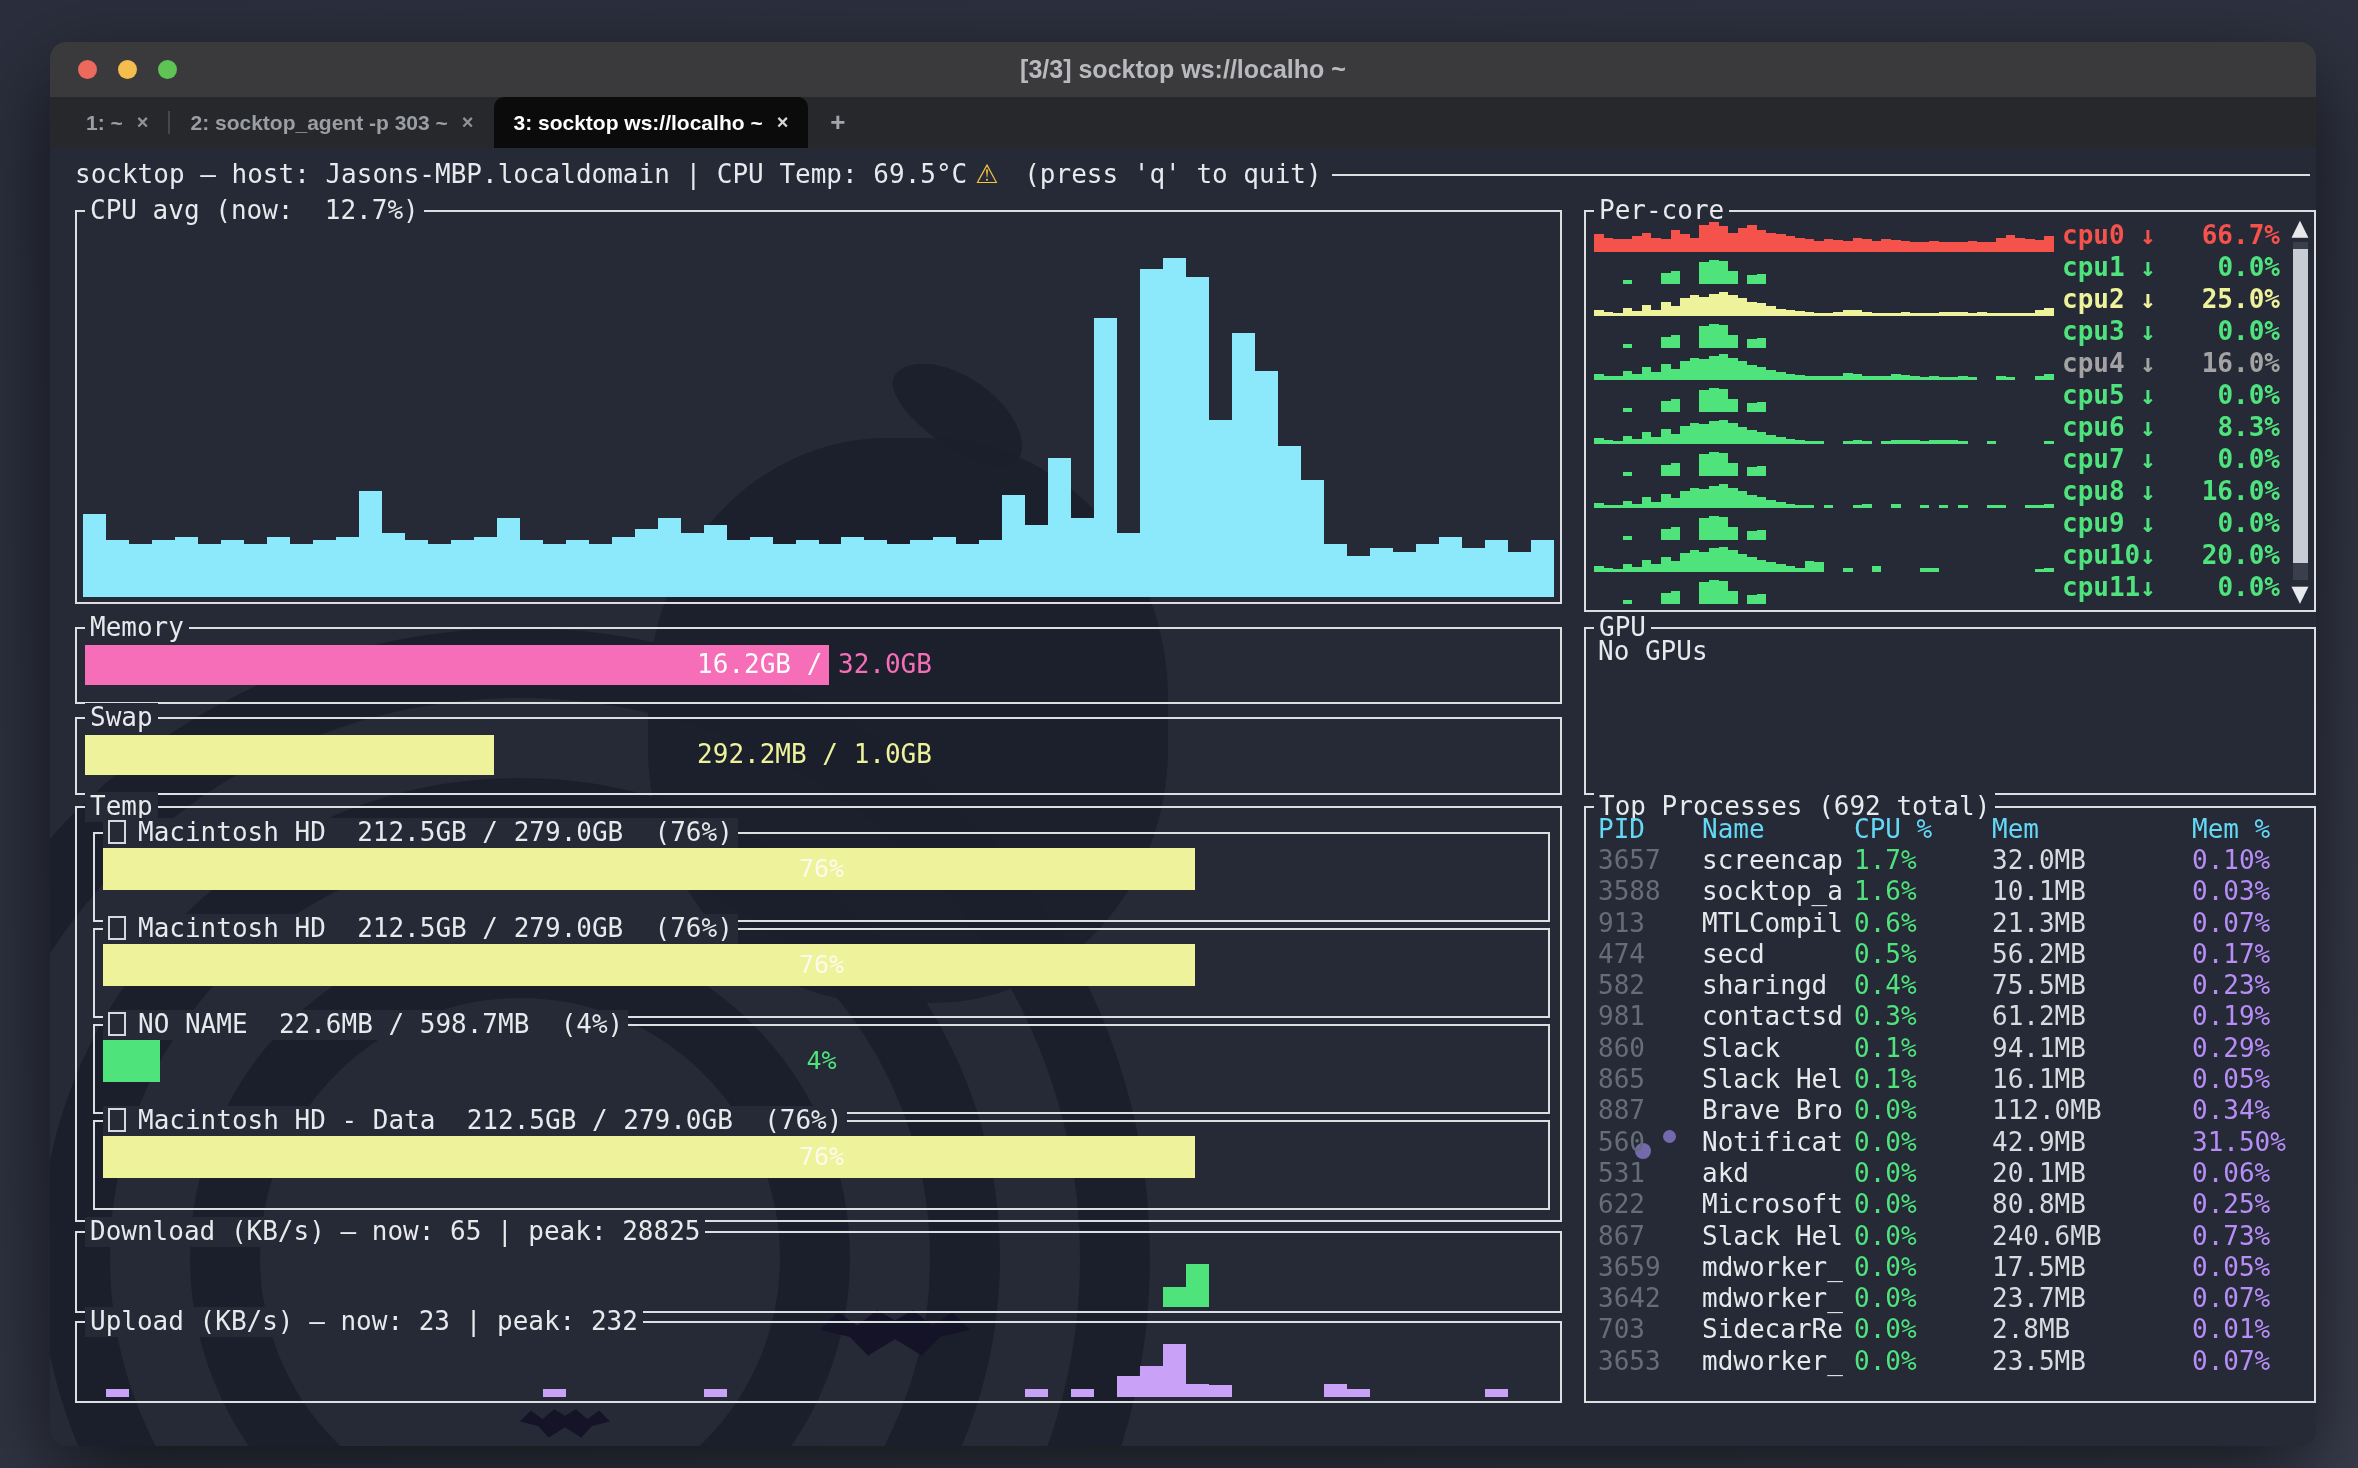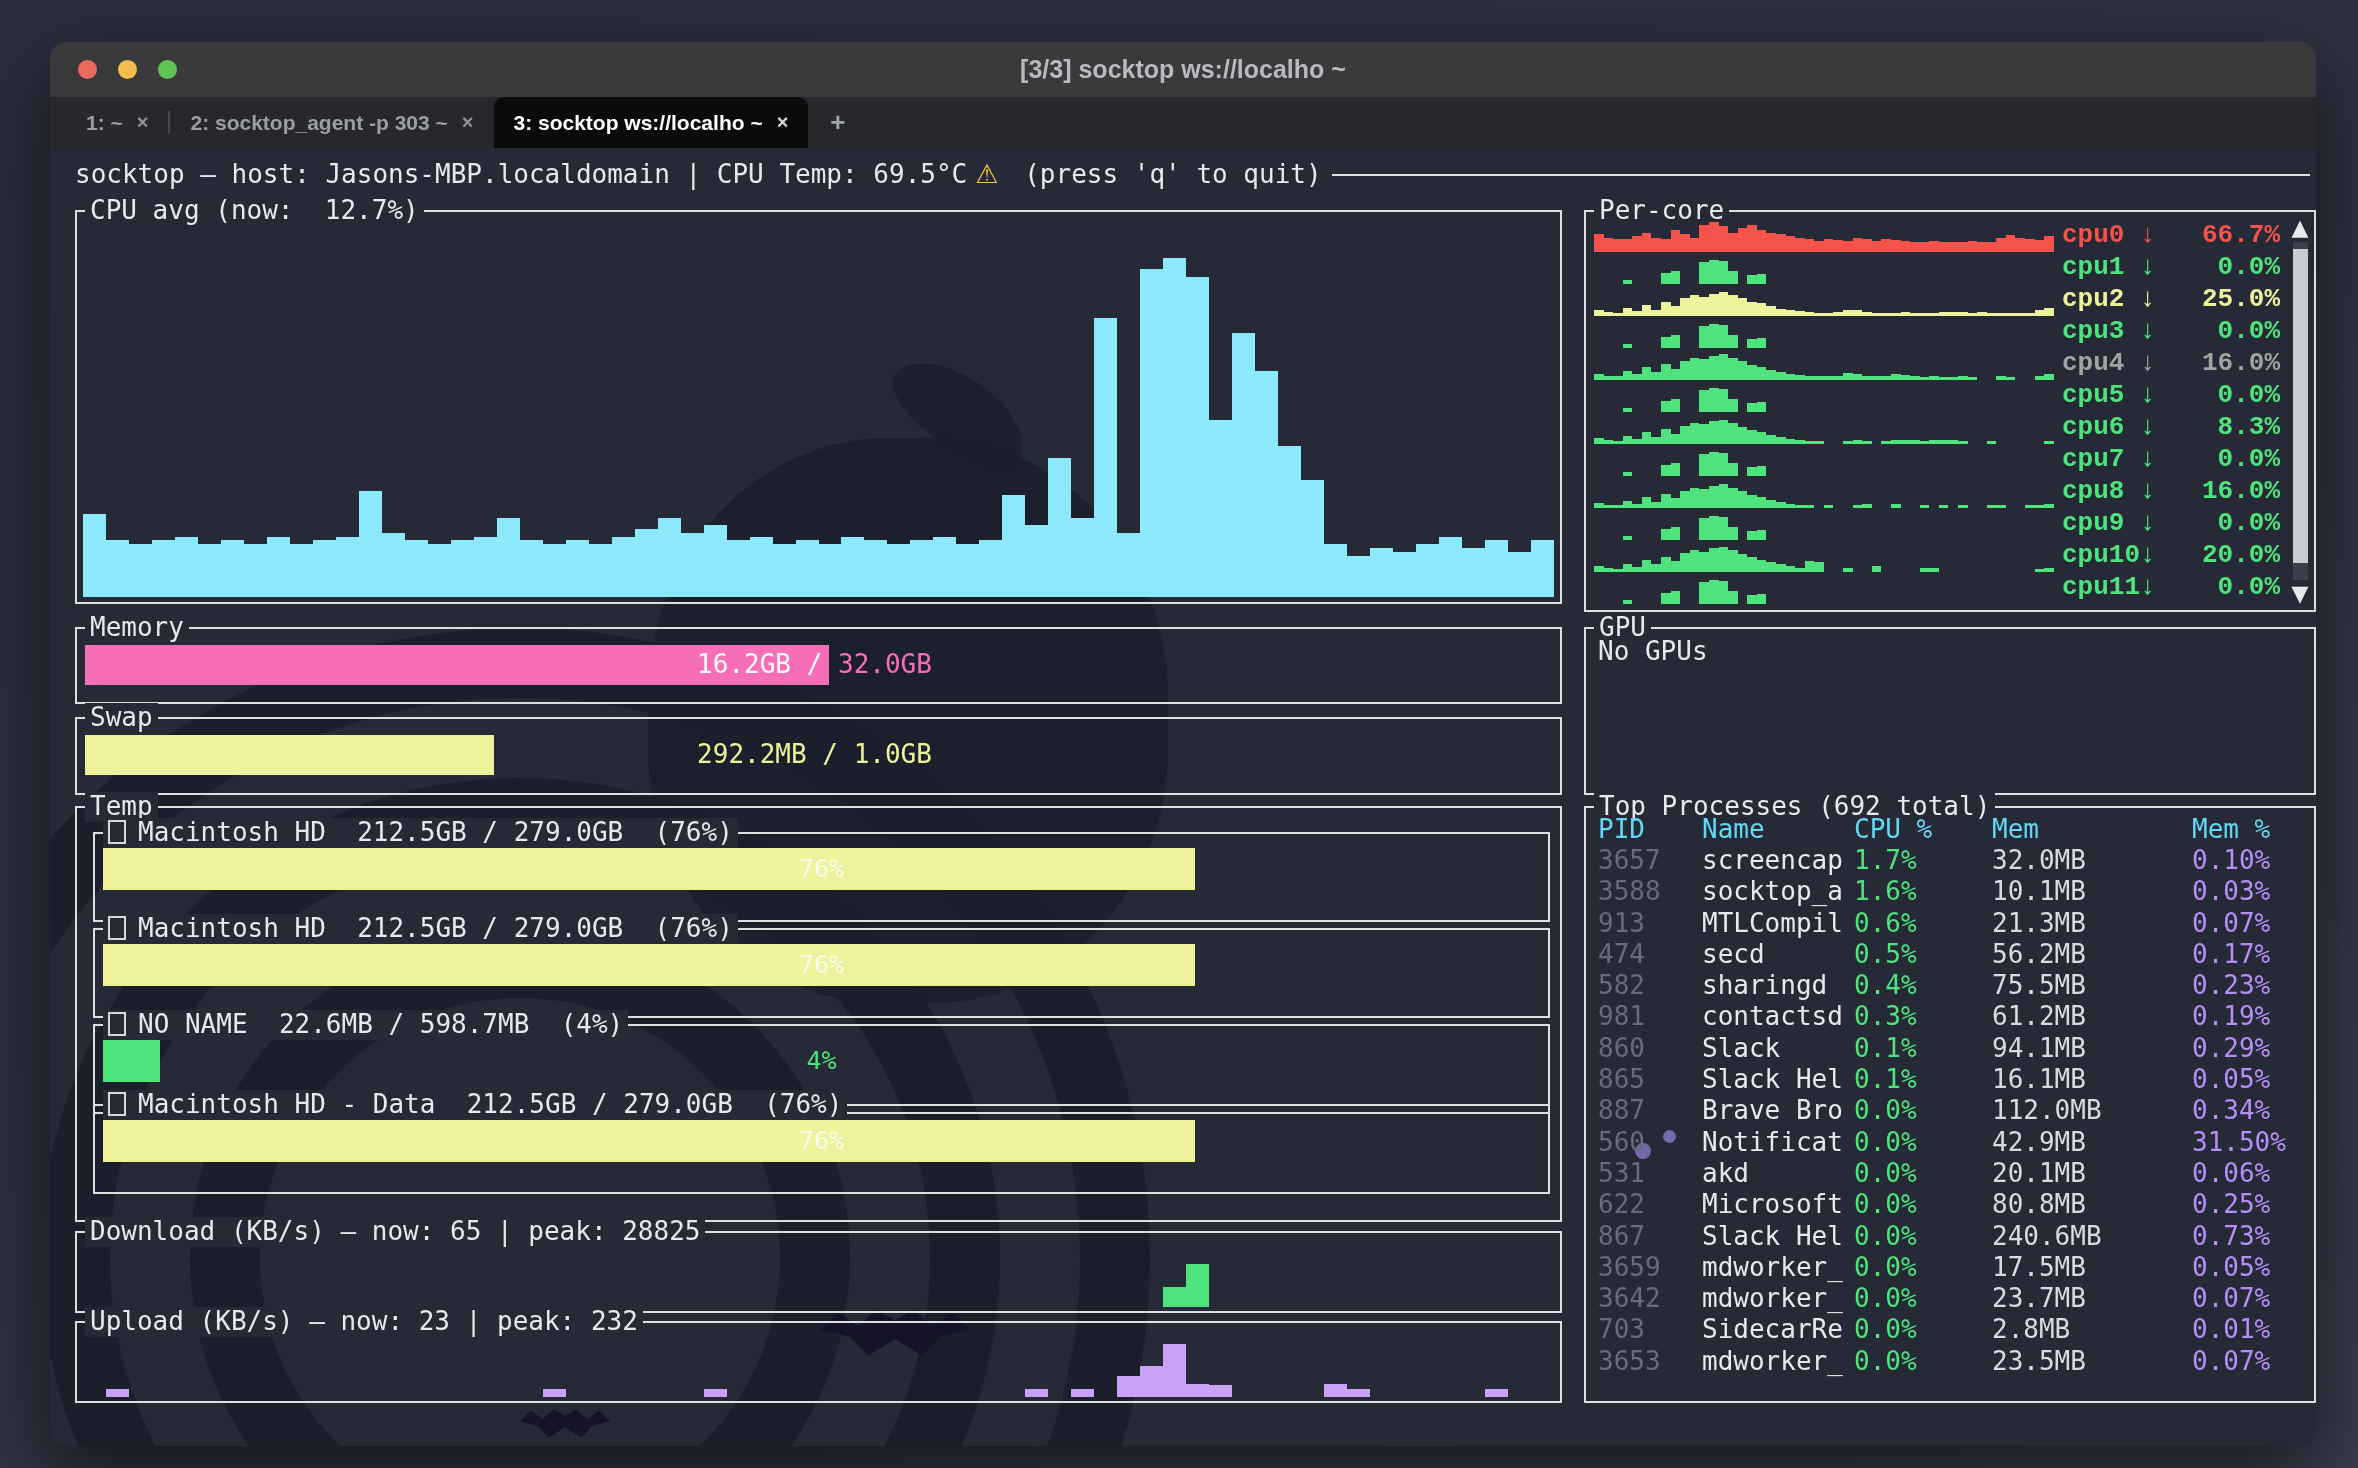--- a/index.html
+++ b/index.html
@@ -46,21 +46,21 @@
   .ptext{position:absolute;left:12px;top:8px;white-space:pre;}
   .bars{position:absolute;display:flex;align-items:flex-end;}
   .bars span{flex:1;}
   
   .fillbar{position:absolute;}
   .fb-base{position:absolute;inset:0;display:flex;align-items:center;justify-content:center;white-space:pre;}
   .fb-fill{position:absolute;left:0;top:0;bottom:0;overflow:hidden;}
   .fb-over{position:absolute;left:0;top:0;height:100%;display:flex;align-items:center;justify-content:center;white-space:pre;}
   
   .cores{position:absolute;top:8px;bottom:6px;left:8px;right:34px;display:flex;flex-direction:column;}
-  .core-row{flex:1;display:flex;gap:8px;font-family:Liberation Mono, monospace;}
+  .core-row{flex:1;display:flex;gap:8px;}
   .spark{flex:1;display:flex;align-items:flex-end;}
   .spark span{flex:1;}
   .clabel{width:218px;display:flex;font-weight:bold;align-self:center;white-space:pre;}
   .clabel .cval{flex:1;text-align:right;}
   .scrollbar{position:absolute;top:4px;bottom:4px;right:3px;width:22px;display:flex;flex-direction:column;align-items:center;}
   .sb-arrow{font-size:22px;line-height:24px;color:#e8e9ec;font-family:"DejaVu Sans",sans-serif;}
   .sb-track{flex:1;width:15px;background:#3a3f4c;position:relative;margin:2px 0;}
   .sb-thumb{position:absolute;left:0;right:0;top:2%;height:93%;background:#c9ccd3;}
   
   .disk{position:absolute;left:16px;right:10px;height:86px;border:2px solid #dcdee1;}
@@ -886,21 +886,21 @@
               </div>
               <div class="disk" style="top: 216px;">
                 <span class="ptitle"><span class="tofu"></span><span>NO NAME  22.6MB / 598.7MB  (4%)</span></span>
                 <div class="fillbar" style="left: 8px; right: 8px; top: 14px; height: 42px; font-size: 25px;">
                   <div class="fb-base" style="color: rgb(79, 227, 124);">4%</div>
                   <div class="fb-fill" style="background: rgb(79, 227, 124); width: 4%;">
                     <div class="fb-over" style="color: rgb(79, 227, 124); width: 2500%;">4%</div>
                   </div>
                 </div>
               </div>
-              <div class="disk" style="top: 296px;">
+              <div class="disk" style="top: 312px;">
                 <span class="ptitle"><span class="tofu"></span><span>Macintosh HD - Data  212.5GB / 279.0GB  (76%)</span></span>
                 <div class="fillbar" style="left: 8px; right: 8px; top: 14px; height: 42px; font-size: 25px;">
                   <div class="fb-base" style="color: rgb(238, 243, 155);">76%</div>
                   <div class="fb-fill" style="background: rgb(238, 243, 155); width: 76%;">
                     <div class="fb-over" style="color: rgb(251, 251, 236); width: 131.579%;">76%</div>
                   </div>
                 </div>
               </div>
             </div>
         </div>

